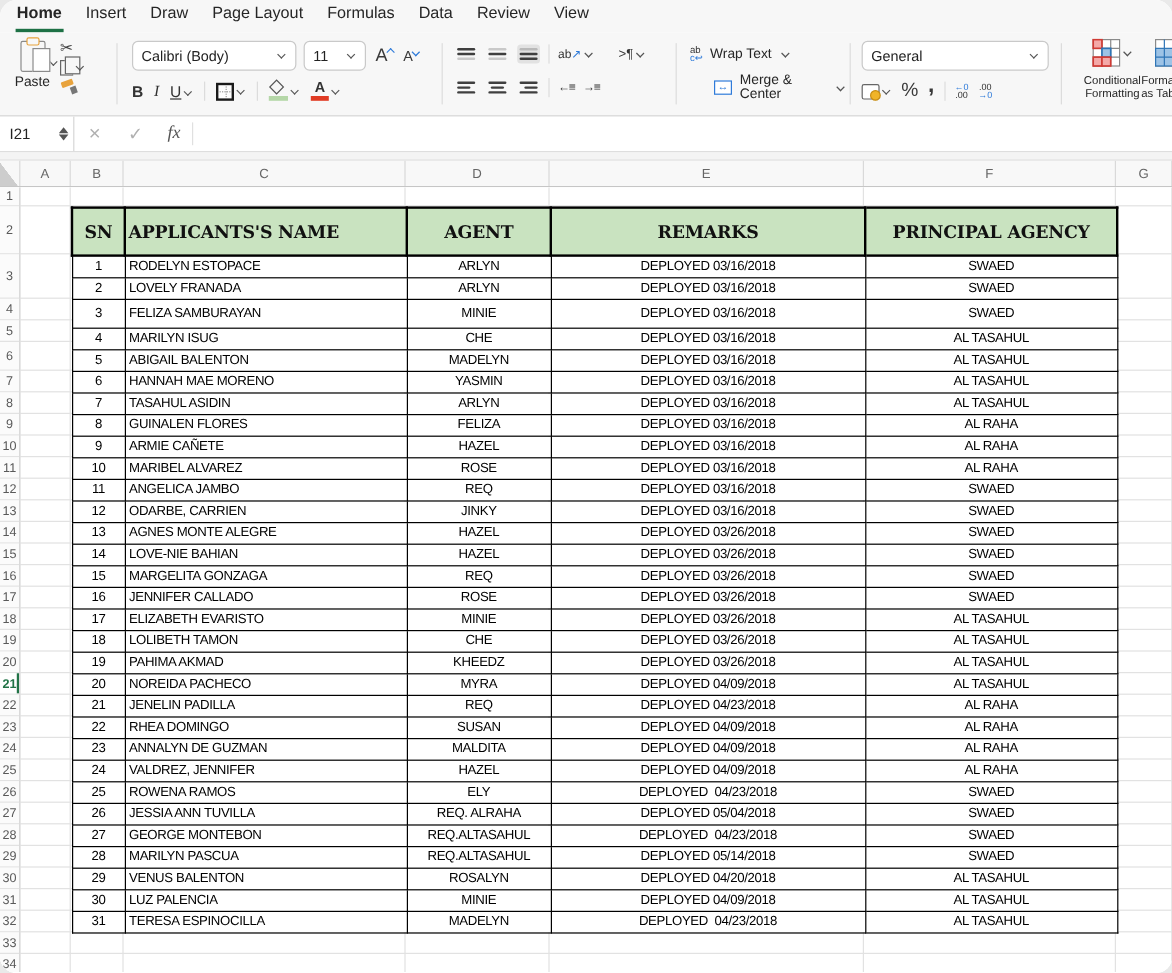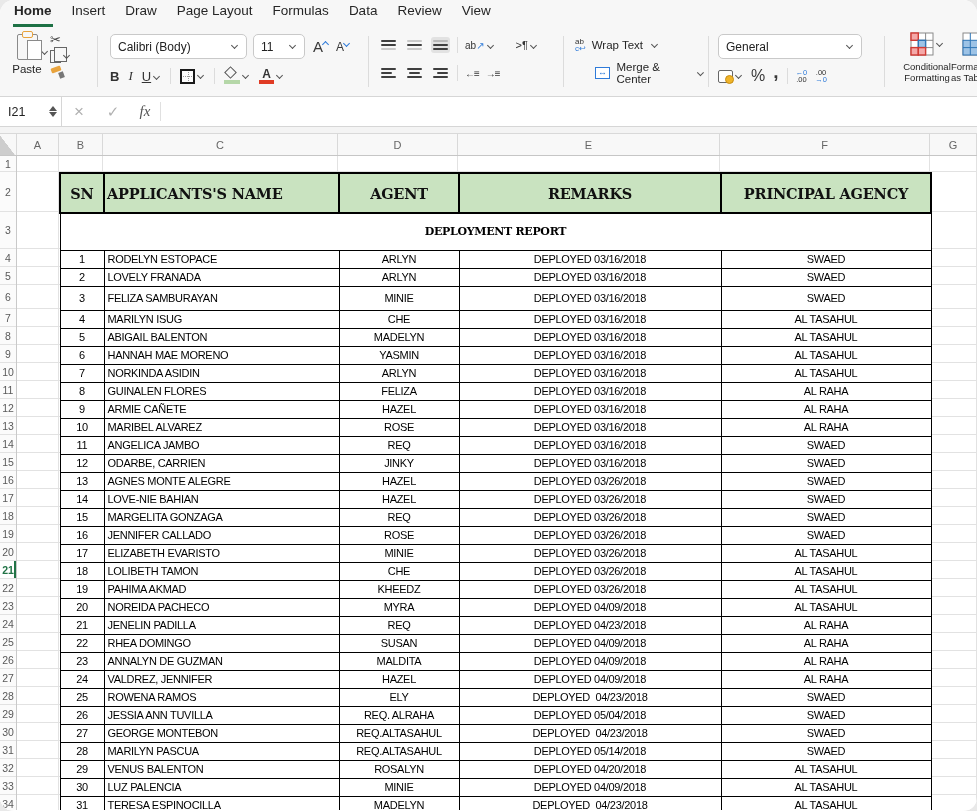--- a/index.html
+++ b/index.html
@@ -79,21 +79,21 @@
   .g-wrap { left:575px; top:7px; width:130px; }
   .wm-row { display:flex; align-items:center; height:22px; gap:6px; }
   .wm-row + .wm-row { margin-top:6px;padding-left:20px; }
   .wrap-ic { font-size:8px; line-height:7px; color:#333; text-align:left; }
   .merge-ic { position:relative; width:17px; height:12px; border:1.5px solid #2f7bd9; background:#fff; }
   .merge-ic:before { content:"↔"; position:absolute; left:2px; top:-1px; font-size:9px; color:#2f7bd9; }
   .wm-label { font-size:11.5px; color:#262626; }
 
   
   .g-num { left:718px; top:7px; width:160px; }
-  .numfmt { width:144px;text-align:right; }
+  .numfmt { width:156px;text-align:right; }
   .num-row2 { margin-top:8px; display:flex; align-items:center; gap:8px; height:18px; }
   .acct-ic { position:relative; width:15px; height:13px; border:1.4px solid #666; border-radius:2px; background:#fff; }
   .acct-ic:after { content:""; position:absolute; right:-2px; bottom:-2px; width:7px; height:7px; background:#f0b428; border-radius:50%; border:1px solid #c78d13; }
   .pct-glyph { font-size:16px; color:#3a3a3a; }
   .comma-glyph { font-size:19px; font-weight:700; color:#3a3a3a; line-height:10px; position:relative; top:-4px; }
   .dec-ic { font-size:7.5px; line-height:7px; color:#333; text-align:center; white-space:pre; }
 
   
   .g-cf { left:896px; top:5px; width:62px; text-align:center; }
   .g-fat { left:951px; top:5px; width:60px; text-align:left; }
@@ -434,23 +434,20 @@
           <thead>
               <tr id="table-head" style="height:40px">
                 <th>SN</th>
                 <th class="h-name">APPLICANTS'S NAME</th>
                 <th>AGENT</th>
                 <th>REMARKS</th>
                 <th>PRINCIPAL AGENCY</th>
               </tr>
             </thead>
           <tbody id="table-body">
-              <tr class="title-row" style="height: 37px;">
-                <td colspan="5">DEPLOYMENT REPORT</td>
-              </tr>
               <tr style="height: 18px;">
                 <td>1</td>
                 <td class="c-name">RODELYN ESTOPACE</td>
                 <td>ARLYN</td>
                 <td>DEPLOYED 03/16/2018</td>
                 <td>SWAED</td>
               </tr>
               <tr style="height: 18px;">
                 <td>2</td>
                 <td class="c-name">LOVELY FRANADA</td>
@@ -481,21 +478,21 @@
               </tr>
               <tr style="height: 18px;">
                 <td>6</td>
                 <td class="c-name">HANNAH MAE MORENO</td>
                 <td>YASMIN</td>
                 <td>DEPLOYED 03/16/2018</td>
                 <td>AL TASAHUL</td>
               </tr>
               <tr style="height: 18px;">
                 <td>7</td>
-                <td class="c-name">NORKINDA ASIDIN</td>
+                <td class="c-name">TASAHUL ASIDIN</td>
                 <td>ARLYN</td>
                 <td>DEPLOYED 03/16/2018</td>
                 <td>AL TASAHUL</td>
               </tr>
               <tr style="height: 18px;">
                 <td>8</td>
                 <td class="c-name">GUINALEN FLORES</td>
                 <td>FELIZA</td>
                 <td>DEPLOYED 03/16/2018</td>
                 <td>AL RAHA</td>

